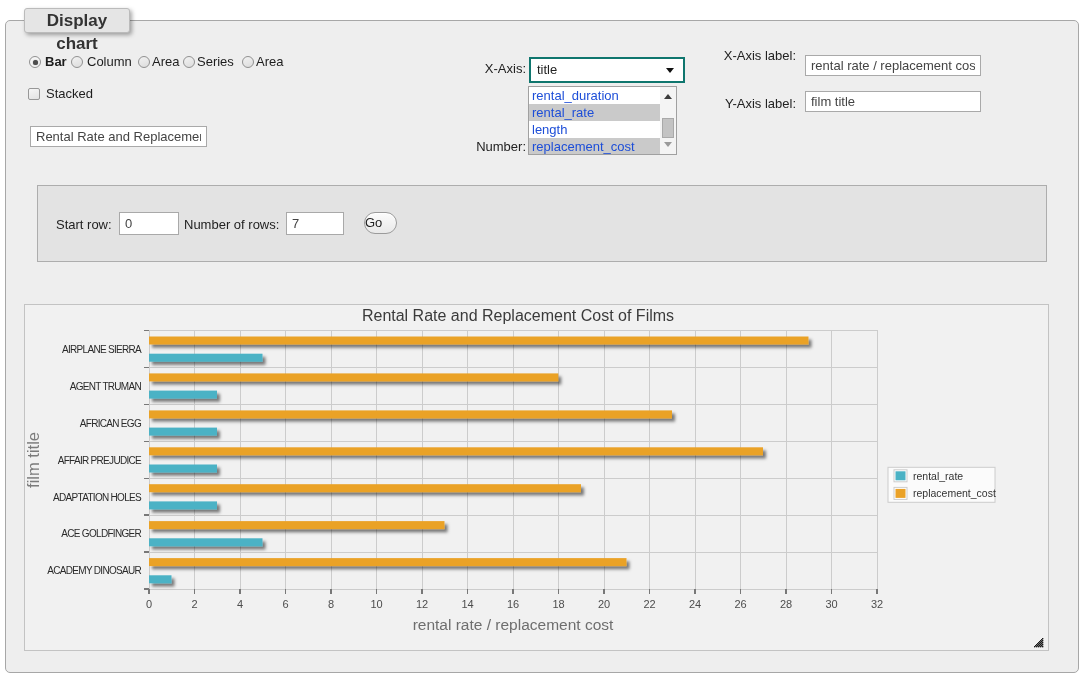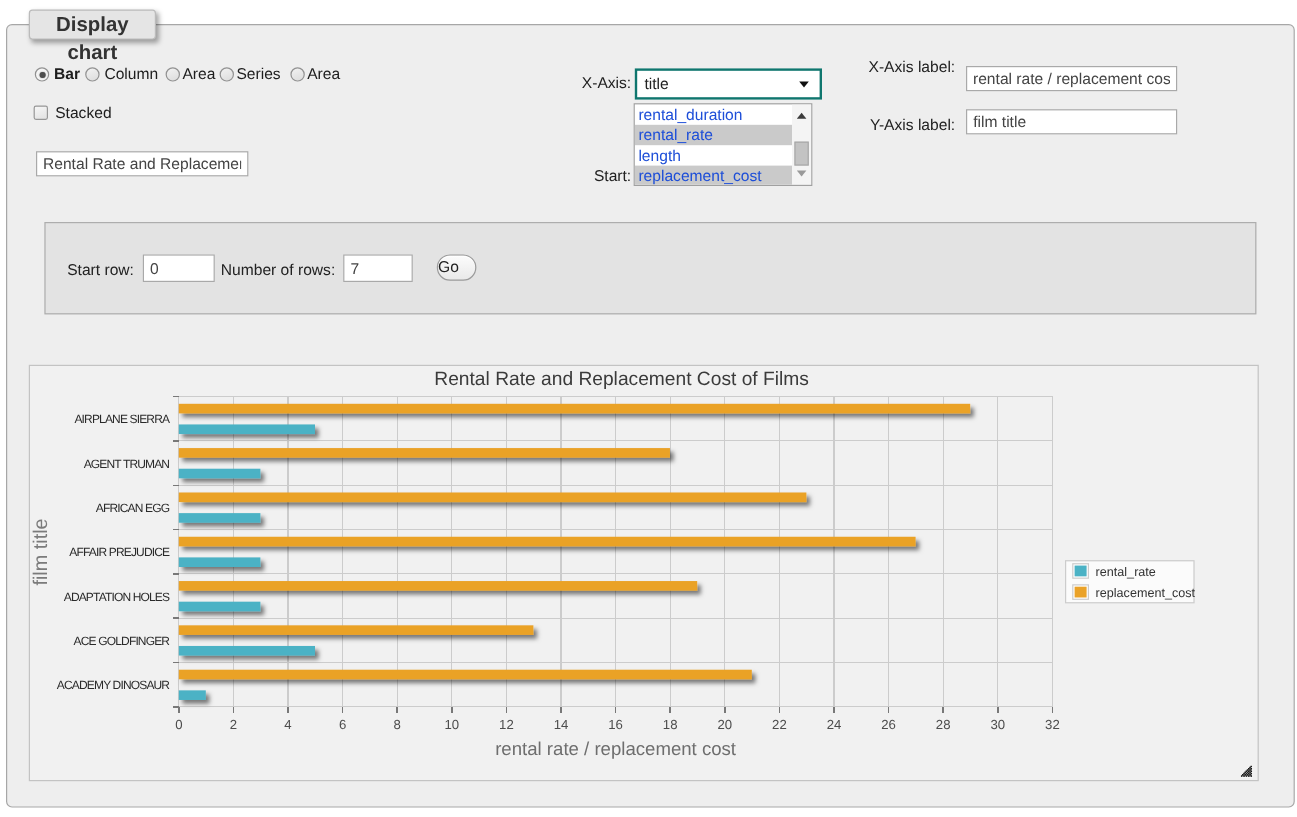--- a/index.html
+++ b/index.html
@@ -63,21 +63,21 @@
   <div class="rad" style="left:242px;top:56px;"></div>
     <div class="clab" style="left:256px;top:55px;">Area</div>
   <div class="chk" style="left:28px;top:88px;"></div>
     <div class="clab" style="left:46px;top:87px;">Stacked</div>
 
   <input class="txt" type="text" style="left: 30px; top: 126px; width: 165px; height: 19px;" value="Rental Rate and Replacement Cost of Films">
 
   <div class="lab" style="right:555px;top:61px;">X-Axis:</div>
   <div class="sel"><span class="t">title</span><span class="arr"></span></div>
 
-  <div class="lab" style="right:555px;top:139px;">Start:</div>
+  <div class="lab" style="right:555px;top:139px;">Number:</div>
   <div class="lst">
     <div class="it">rental_duration</div>
     <div class="it sel2">rental_rate</div>
     <div class="it">length</div>
     <div class="it sel2">replacement_cost</div>
     <div class="sb">
       <div class="arrup"></div>
       <div class="thumb"></div>
       <div class="arrdn"></div>
     </div>

